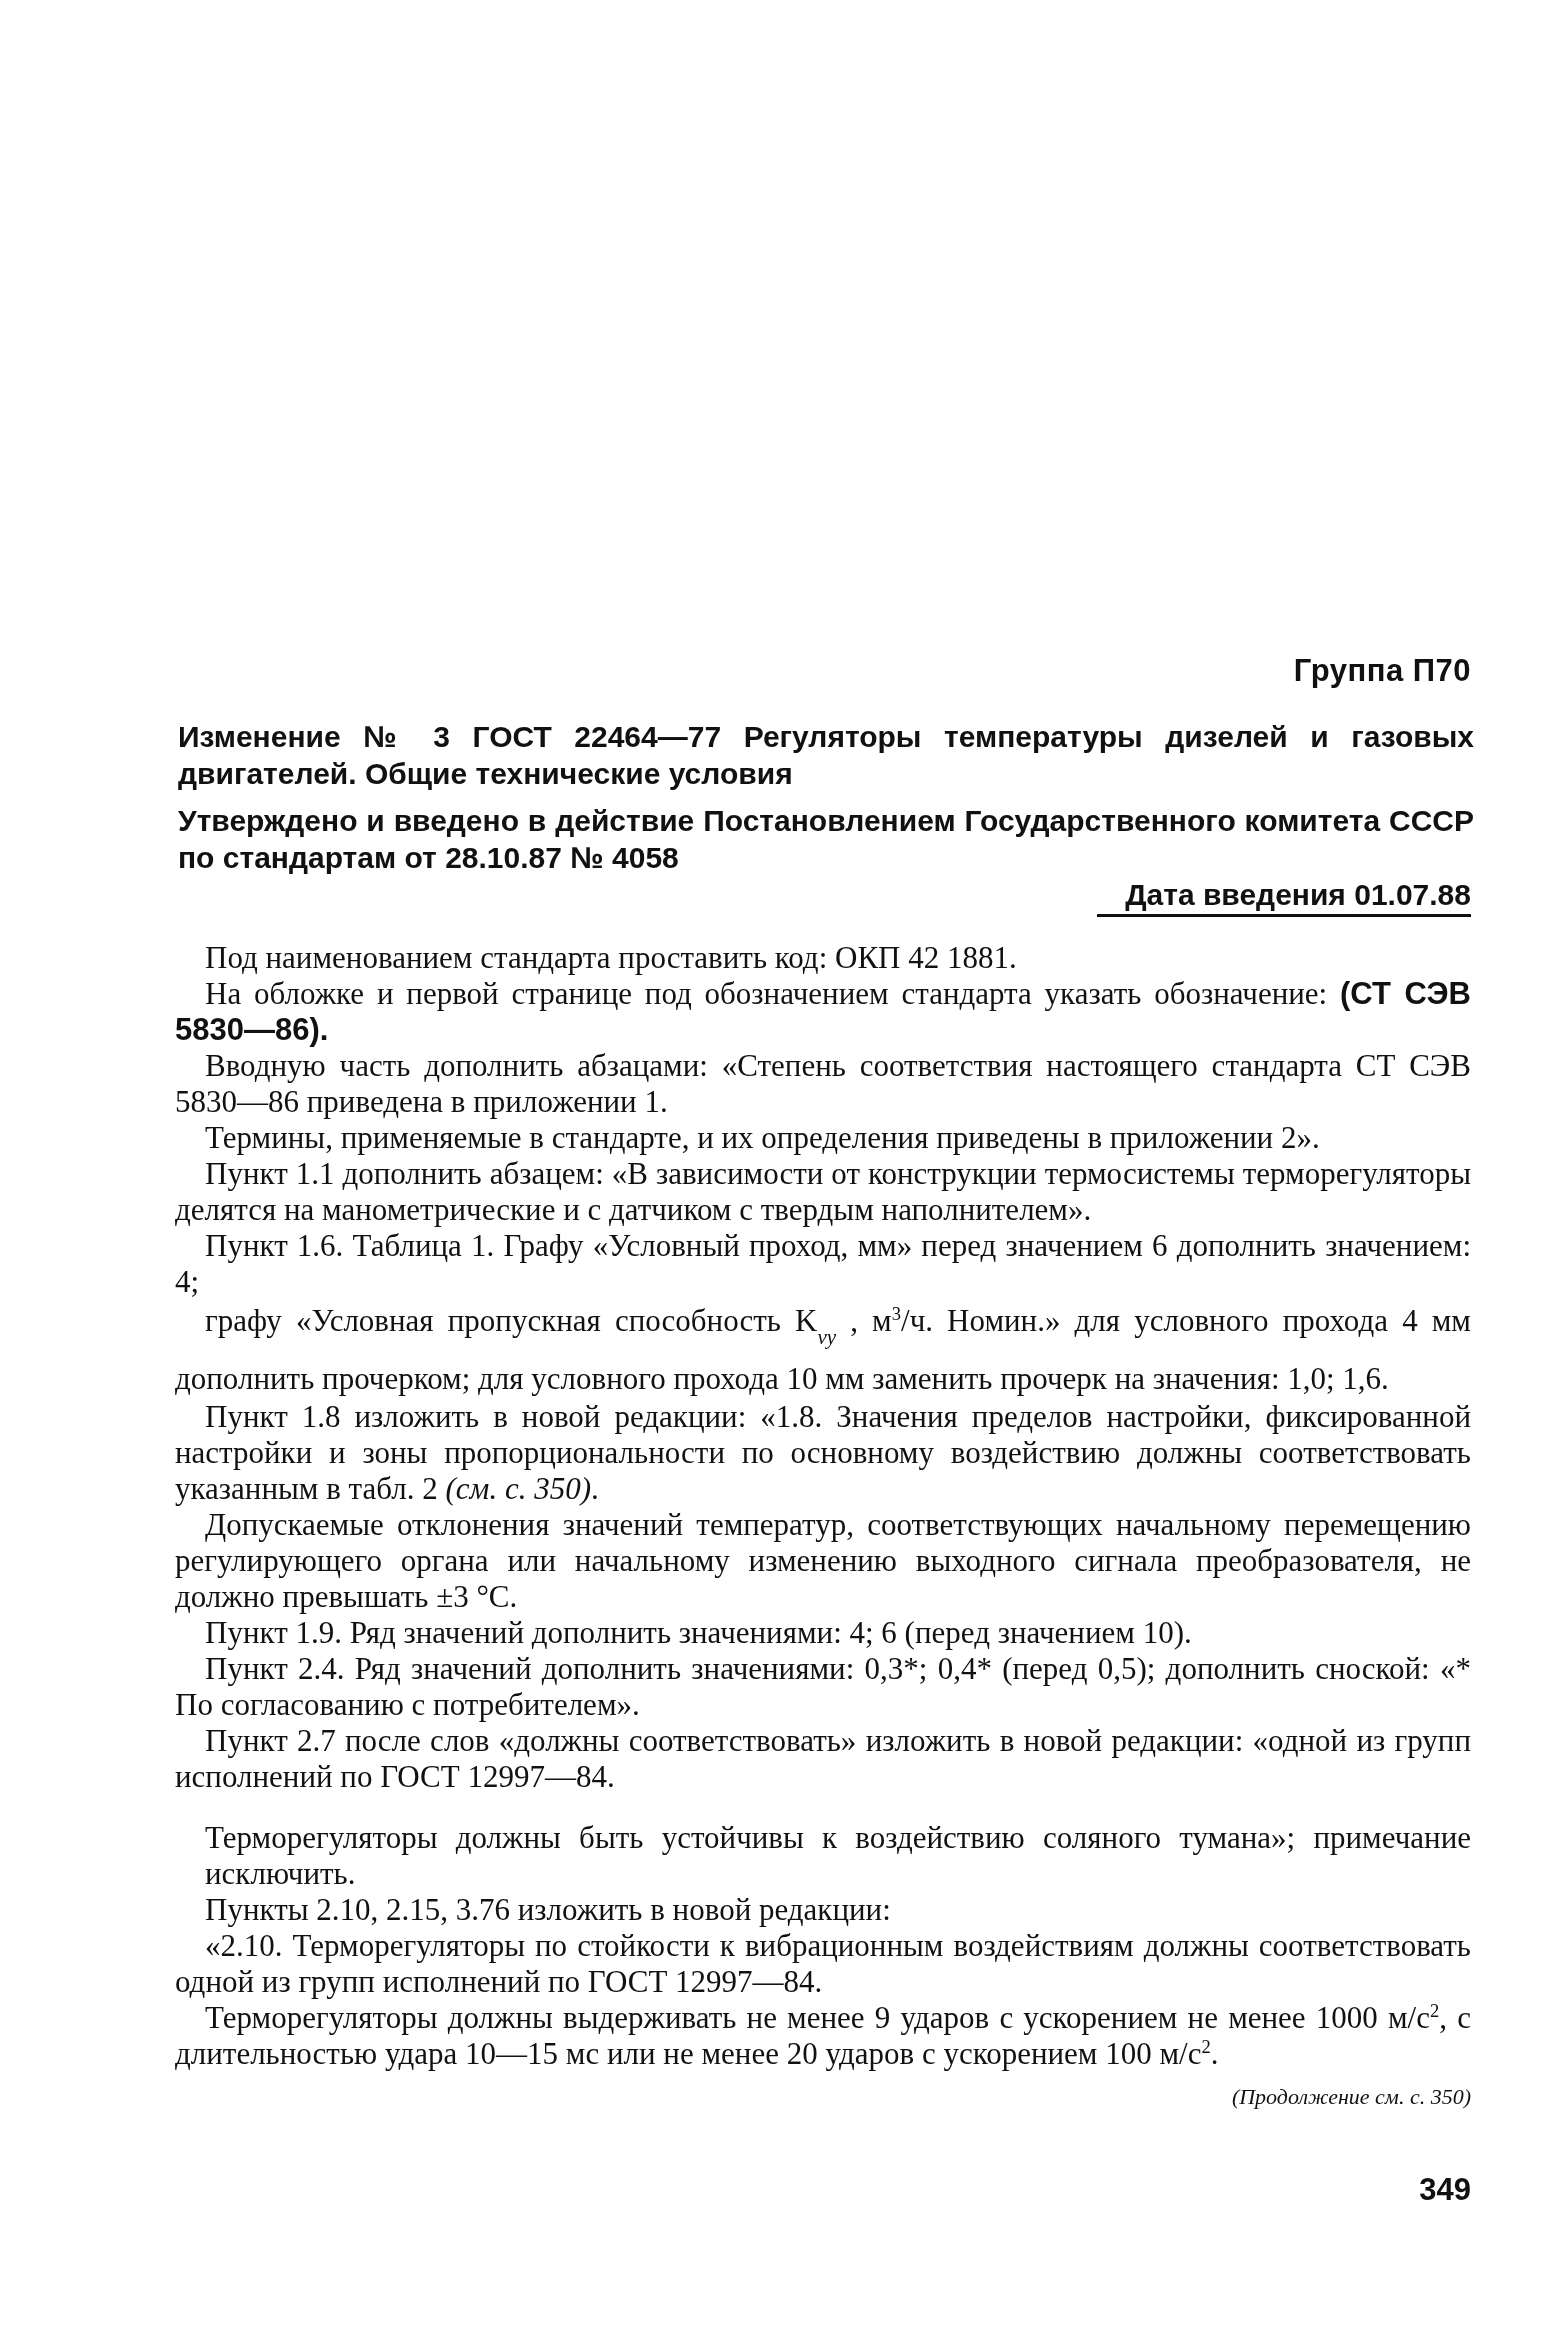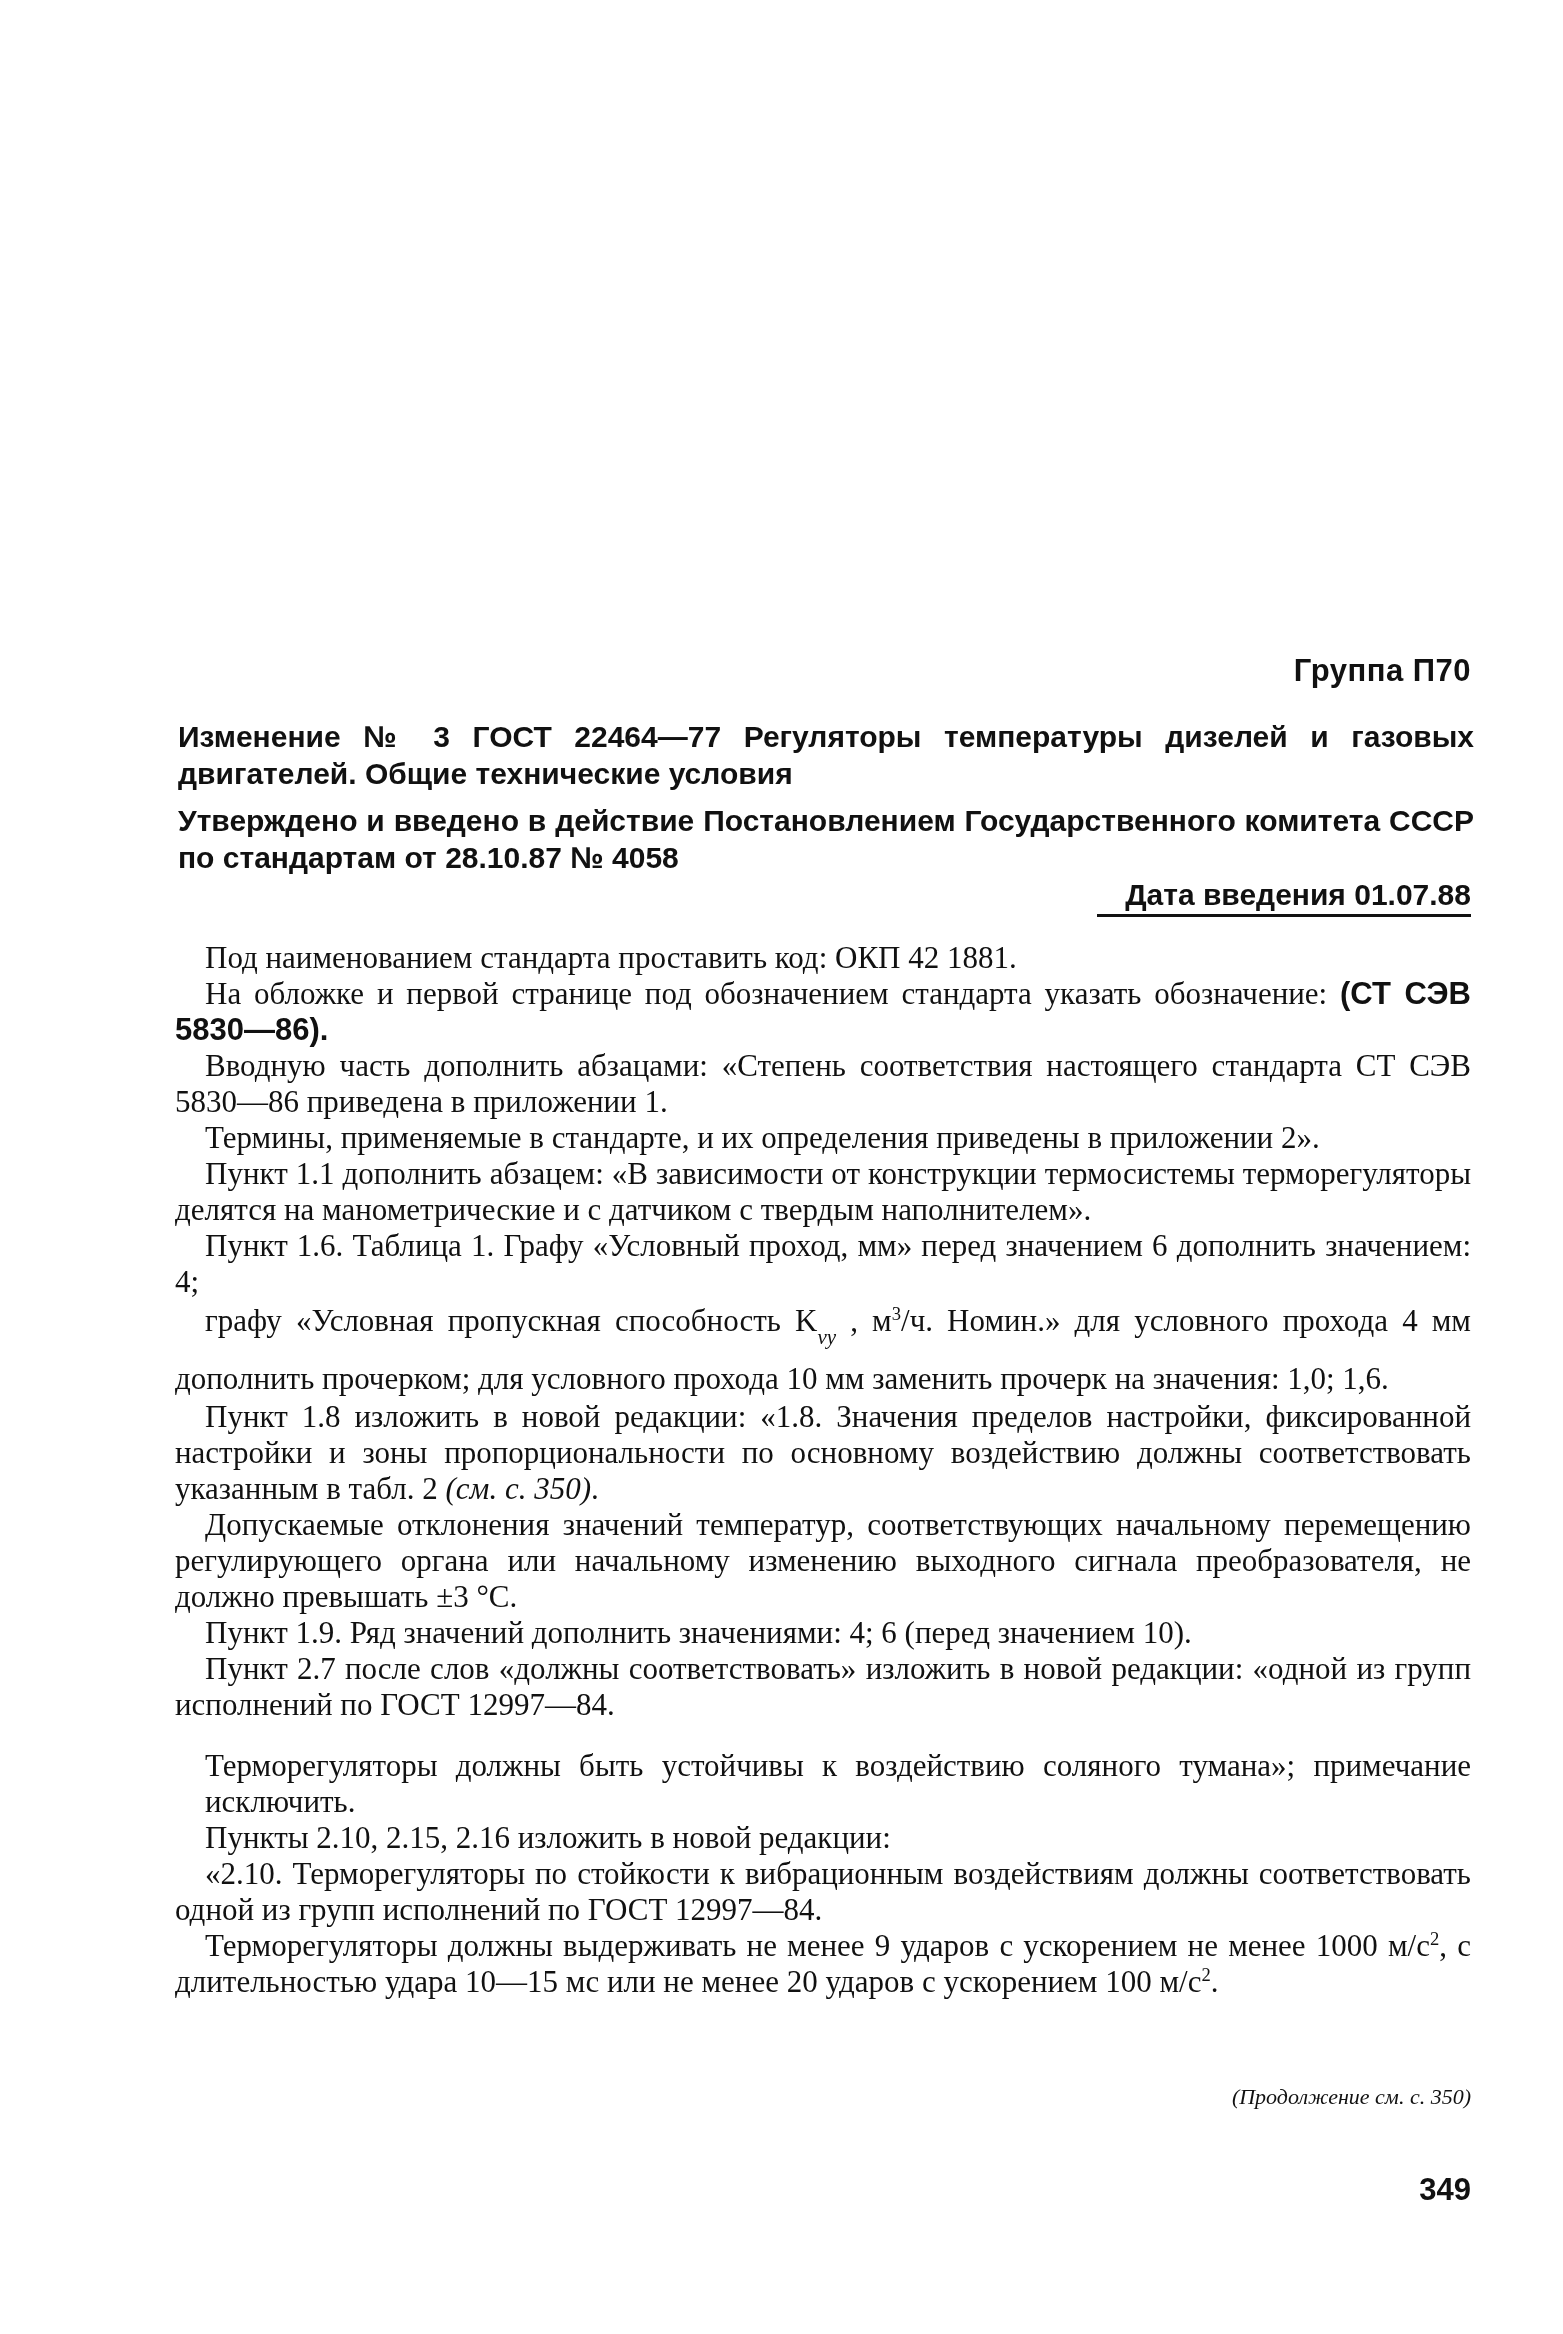--- a/index.html
+++ b/index.html
@@ -34,23 +34,24 @@
     <p><span>Под наименованием стандарта проставить код: ОКП 42 1881.</span></p>
     <p><span>На обложке и первой странице под обозначением стандарта указать обозначение: </span><b class="b">(СТ СЭВ 5830—86).</b></p>
     <p><span>Вводную часть дополнить абзацами: «Степень соответствия настоящего стандарта СТ СЭВ 5830—86 приведена в приложении 1.</span></p>
     <p><span>Термины, применяемые в стандарте, и их определения приведены в приложении 2».</span></p>
     <p><span>Пункт 1.1 дополнить абзацем: «В зависимости от конструкции термосистемы терморегуляторы делятся на манометрические и с датчиком с твердым наполнителем».</span></p>
     <p><span>Пункт 1.6. Таблица 1. Графу «Условный проход, мм» перед значением 6 дополнить значением: 4;</span></p>
     <p style="line-height:41px;"><span>графу «Условная пропускная способность K</span><sub class="kv">vу</sub><span> , м</span><sup>3</sup><span>/ч. Номин.» для условного прохода 4 мм дополнить прочерком; для условного прохода 10 мм заменить прочерк на значения: 1,0; 1,6.</span></p>
     <p><span>Пункт 1.8 изложить в новой редакции: «1.8. Значения пределов настройки, фиксированной настройки и зоны пропорциональности по основному воздействию должны соответствовать указанным в табл. 2 </span><i class="it">(см. с. 350)</i><span>.</span></p>
     <p><span>Допускаемые отклонения значений температур, соответствующих начальному перемещению регулирующего органа или начальному изменению выходного сигнала преобразователя, не должно превышать ±3 °С.</span></p>
     <p><span>Пункт 1.9. Ряд значений дополнить значениями: 4; 6 (перед значением 10).</span></p>
+    <p><span>Пункт 2.4. Ряд значений дополнить значениями: 0,3*; 0,4* (перед 0,5); дополнить сноской: «* По согласованию с потребителем».</span></p>
     <p><span>Пункт 2.7 после слов «должны соответствовать» изложить в новой редакции: «одной из групп исполнений по ГОСТ 12997—84.</span></p>
     <p class="block"><span>Терморегуляторы должны быть устойчивы к воздействию соляного тумана»; примечание исключить.</span></p>
-    <p><span>Пункты 2.10, 2.15, 2.16 изложить в новой редакции:</span></p>
+    <p><span>Пункты 2.10, 2.15, 3.76 изложить в новой редакции:</span></p>
     <p><span>«2.10. Терморегуляторы по стойкости к вибрационным воздействиям должны соответствовать одной из групп исполнений по ГОСТ 12997—84.</span></p>
     <p><span>Терморегуляторы должны выдерживать не менее 9 ударов с ускорением не менее 1000 м/с</span><sup>2</sup><span>, с длительностью удара 10—15 мс или не менее 20 ударов с ускорением 100 м/с</span><sup>2</sup><span>.</span></p>
   </div>
 
   <div class="cont">(Продолжение см. с. 350)</div>
   <div class="pagenum">349</div>
 </div>
 
 
 </body></html>

